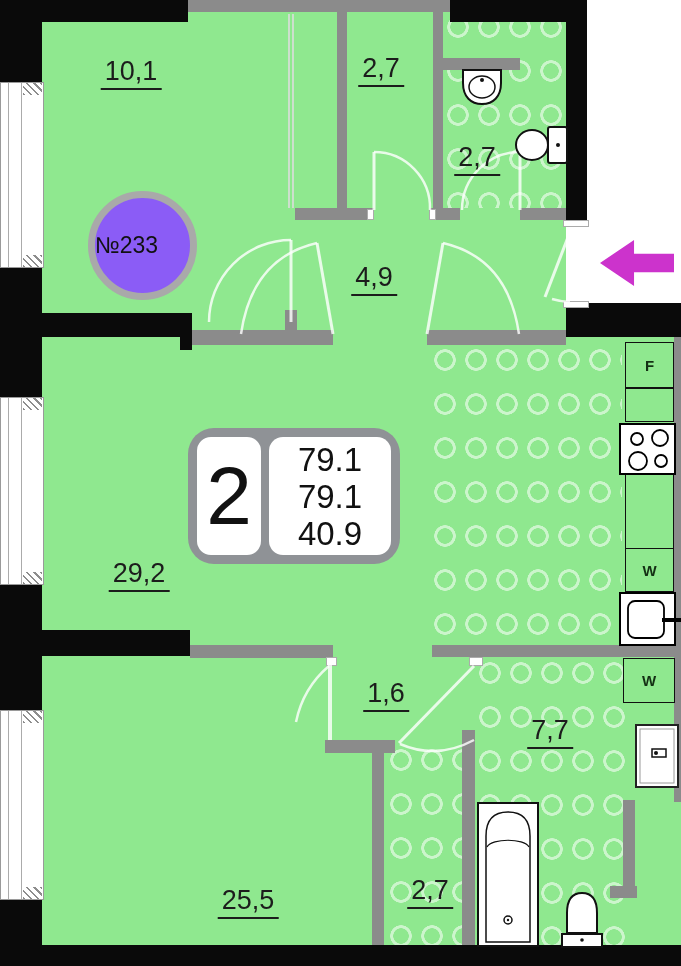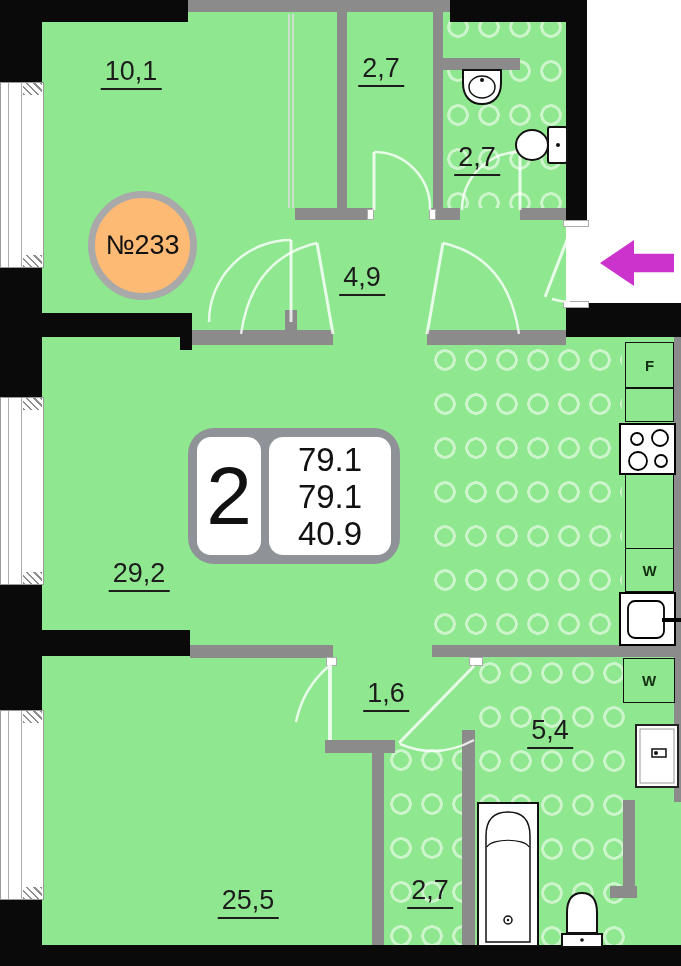--- a/index.html
+++ b/index.html
@@ -17,22 +17,22 @@
   .lbl{position:absolute;transform:translateX(-50%);font-size:27px;color:#1C1C1C;
        border-bottom:2px solid #1C1C1C;padding:0 4px 1px 4px;line-height:1.1;white-space:nowrap;}
   .window{position:absolute;left:0;width:44px;background:#fff;border:1px solid #9A9A9A;}
   .window .fline{position:absolute;top:0;bottom:0;width:1px;background:#ABABAB;}
   .window .hatch{position:absolute;right:1px;width:19px;height:12px;
        background:repeating-linear-gradient(45deg,#8d8d8d 0 2px,#ffffff 2px 5px);}
   .appbox{position:absolute;background:#8FE88F;border:1.5px solid #101010;
        display:flex;align-items:center;justify-content:center;
        font-size:15px;font-weight:700;color:#143014;}
   #aptnum{position:absolute;left:88px;top:191px;width:109px;height:109px;border-radius:50%;
-       background:#fdba74;border:7px solid #A9A9A9;display:flex;align-items:center;justify-content:center;
-       font-size:27px;color:#111;}
+       background:#8b5cf6;border:7px solid #A9A9A9;display:flex;align-items:center;justify-content:flex-start;
+       font-size:23px;color:#111;}
   #infoplate{position:absolute;left:188px;top:428px;width:212px;height:136px;background:#8F9296;
        border-radius:26px;padding:9px;display:flex;gap:8px;}
   #infoplate .pl{background:#fff;border-radius:14px;display:flex;align-items:center;justify-content:center;}
   #infoplate .pl-left{width:64px;font-size:82px;color:#111;}
   #infoplate .pl-right{flex:1;flex-direction:column;font-size:33px;line-height:37px;color:#111;}
   #arrow{position:absolute;left:600px;top:240px;width:74px;height:46px;background:#CC33CC;
        clip-path:polygon(0 50%,46% 0,46% 30%,100% 30%,100% 70%,46% 70%,46% 100%);}
   svg.fixtures{position:absolute;left:0;top:0;pointer-events:none;}
 </style>
 </head>
@@ -187,24 +187,24 @@
       <rect x="636" y="725" width="42" height="62" fill="#fff" stroke="#222" stroke-width="2"></rect>
       <rect x="640" y="729" width="34" height="54" fill="none" stroke="#9a9a9a" stroke-width="1"></rect>
       <rect x="652" y="749" width="14" height="8" fill="#fff" stroke="#111" stroke-width="1.5"></rect>
       <circle cx="656" cy="753" r="2" fill="#111"></circle>
     </g>
   </svg>
 
   <div class="lbl" style="left:131px;top:57px;">10,1</div>
   <div class="lbl" style="left:381px;top:54px;">2,7</div>
   <div class="lbl" style="left:477px;top:143px;">2,7</div>
-  <div class="lbl" style="left:362px;top:263px;">4,9</div>
+  <div class="lbl" style="left:374px;top:263px;">4,9</div>
   <div class="lbl" style="left:139px;top:559px;">29,2</div>
   <div class="lbl" style="left:386px;top:679px;">1,6</div>
-  <div class="lbl" style="left:550px;top:716px;">5,4</div>
+  <div class="lbl" style="left:550px;top:716px;">7,7</div>
   <div class="lbl" style="left:248px;top:886px;">25,5</div>
   <div class="lbl" style="left:430px;top:876px;">2,7</div>
 
   <div id="aptnum">
     <span>№233</span>
   </div>
 
   <div id="infoplate">
     <div class="pl pl-left">2</div>
     <div class="pl pl-right">

